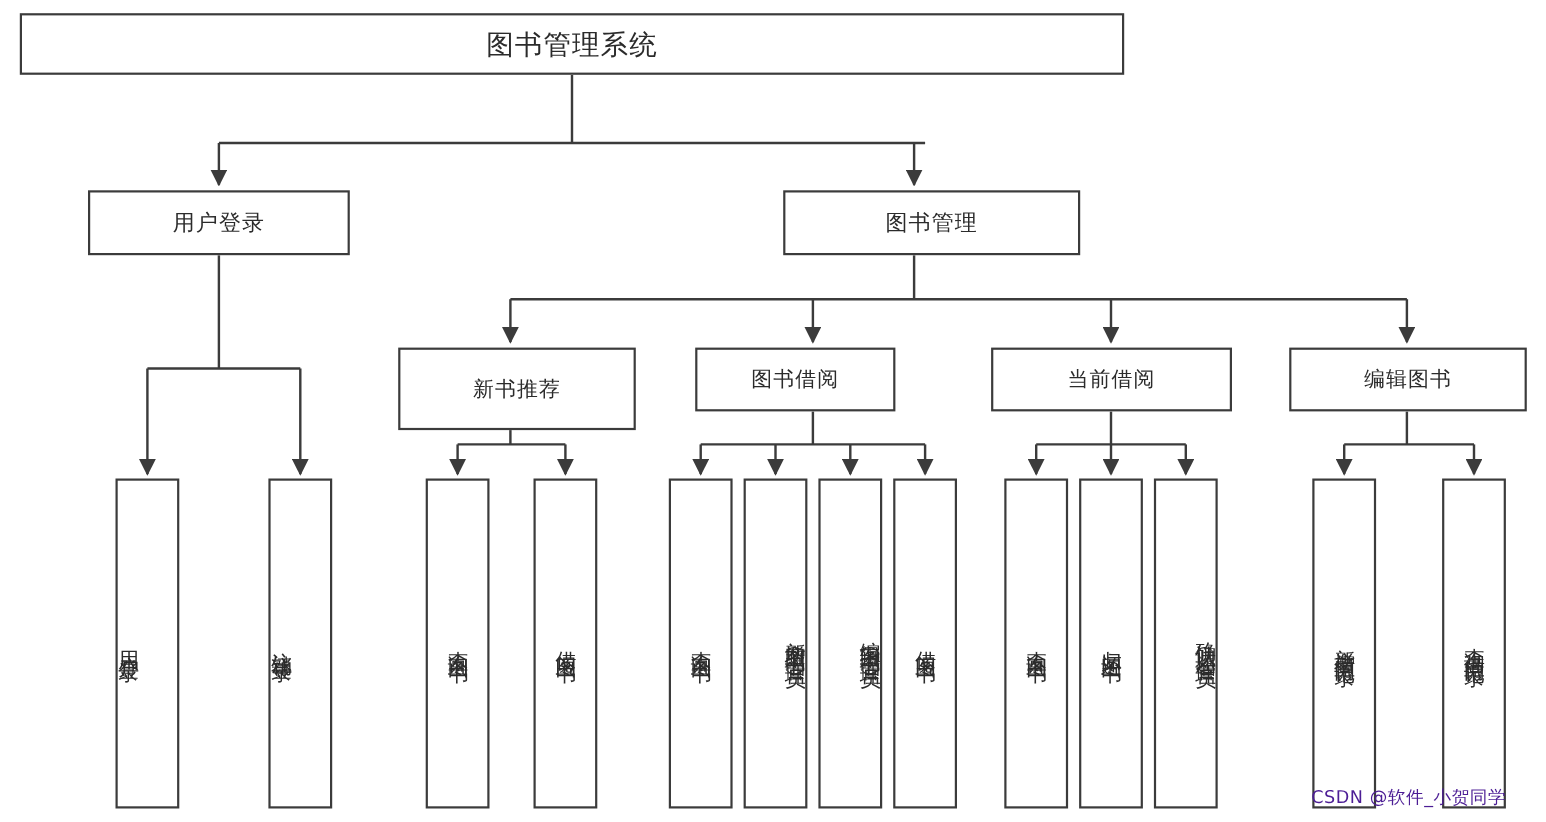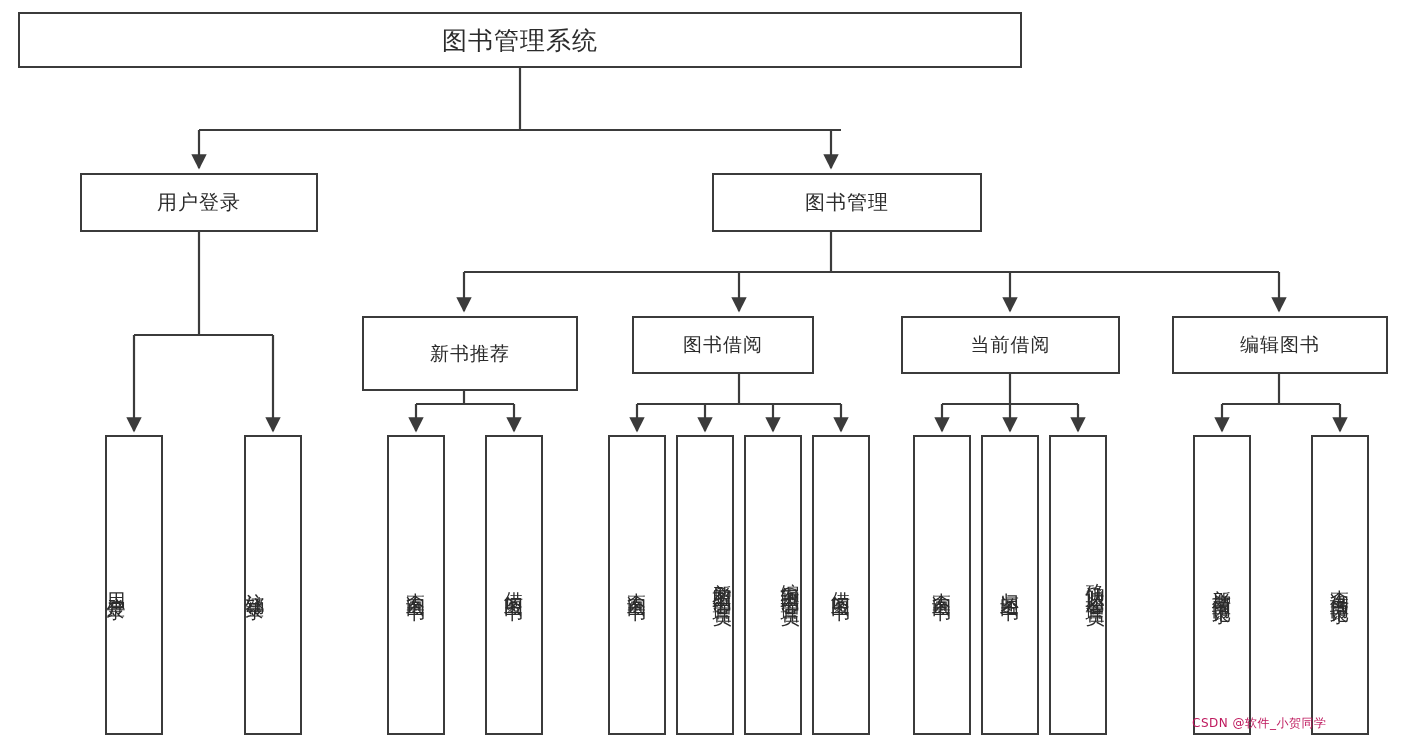--- a/index.html
+++ b/index.html
@@ -60,22 +60,22 @@
     align-items: flex-end;
   }
   .node.leaf.align-top {
     align-items: flex-start;
   }
   .node.leaf.align-center {
     align-items: center;
   }
   .watermark {
     position: absolute;
-    font-size: 12px;
-    color: #be185d;
+    font-size: 16px;
+    color: #4c1d95;
     white-space: nowrap;
     letter-spacing: 0.5px;
   }
 </style>
 </head>
 <body>
 
 <div id="canvas">
 
   <svg class="edges" viewBox="0 0 1405 747">

